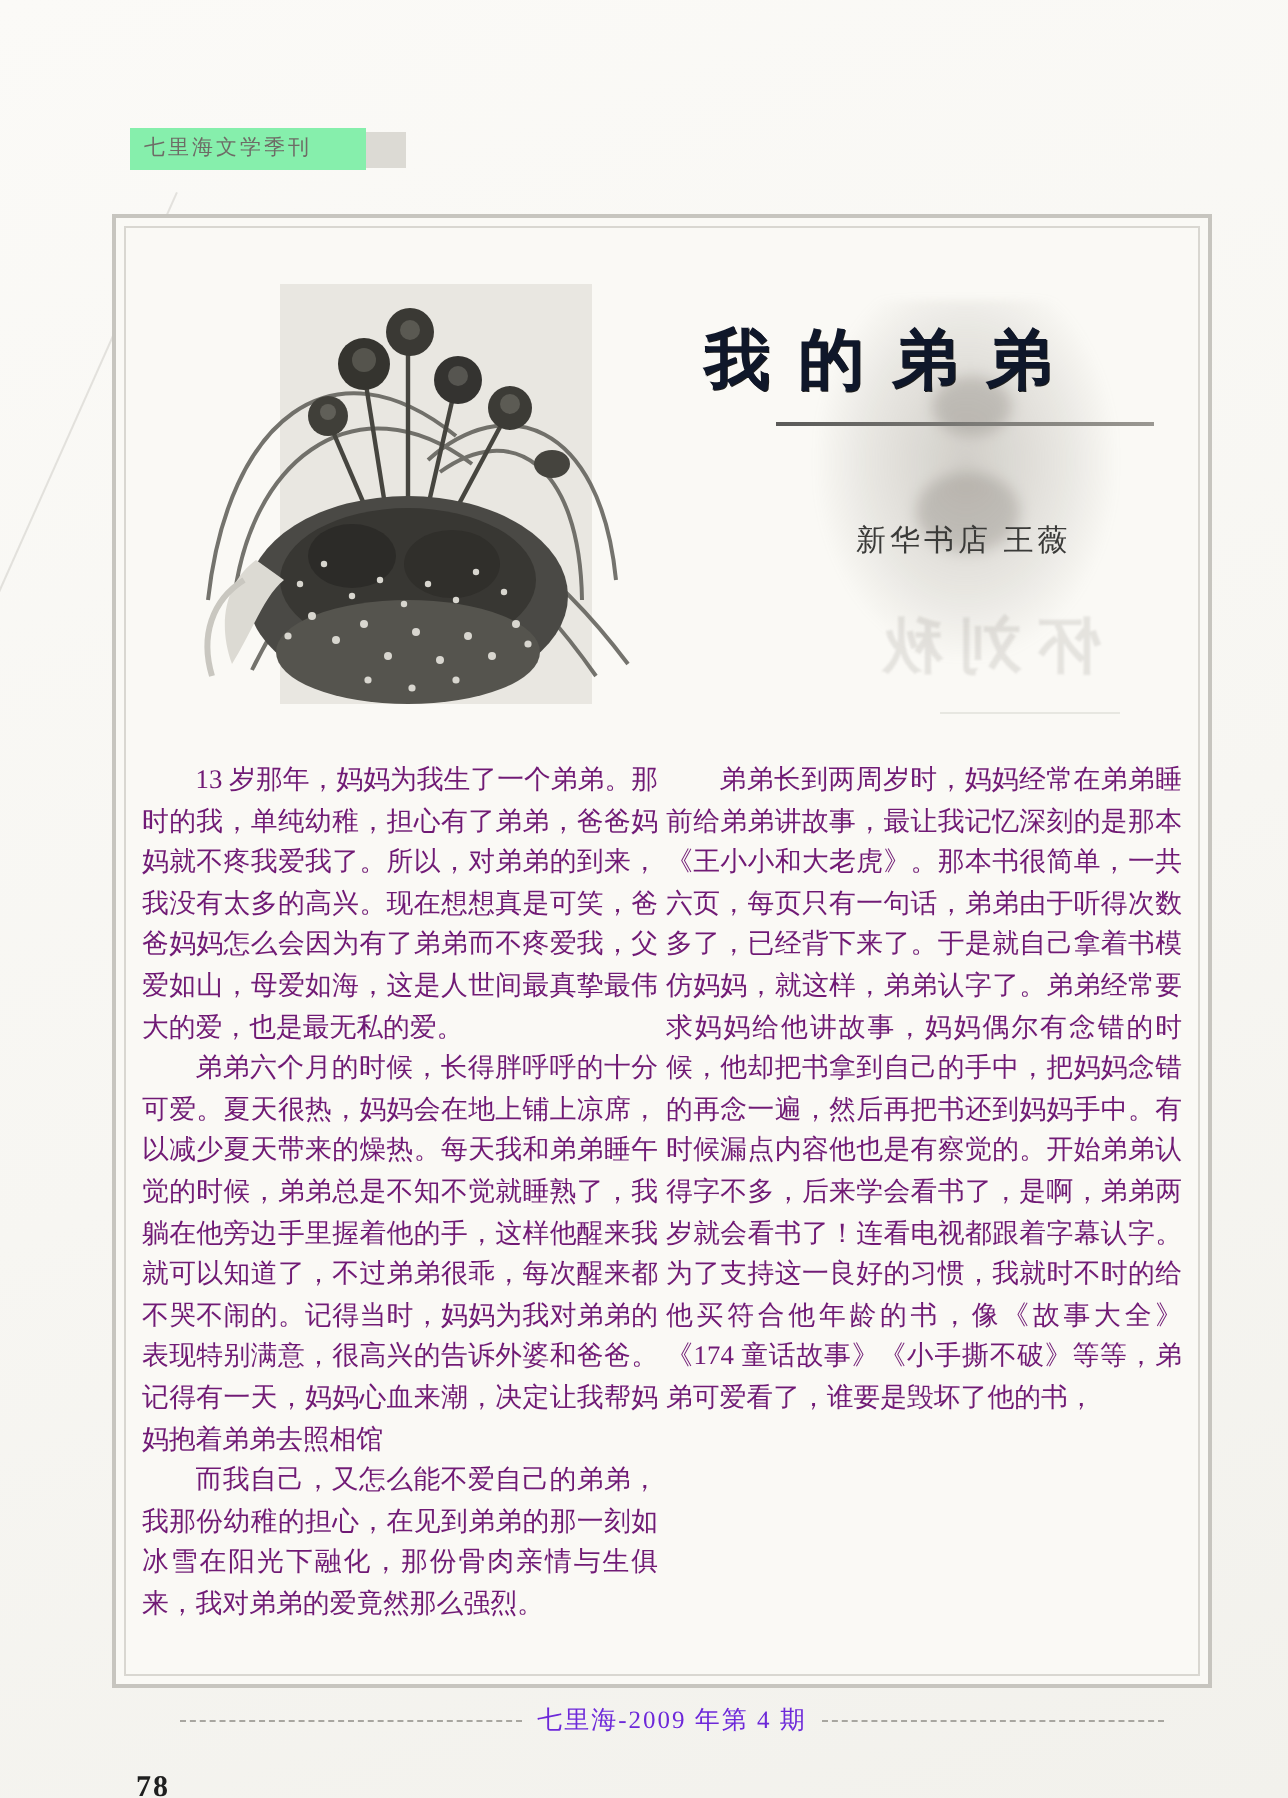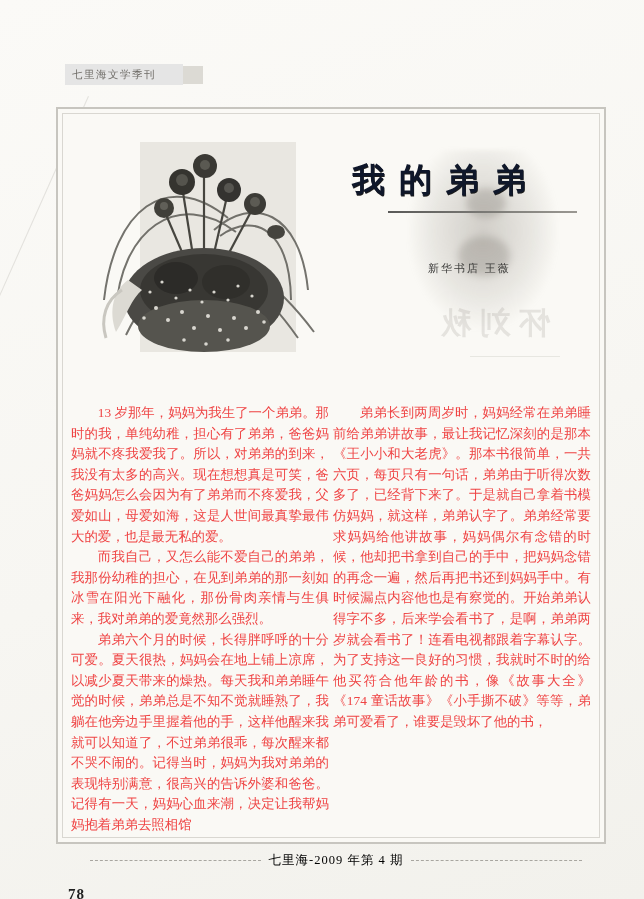--- a/index.html
+++ b/index.html
@@ -5,21 +5,21 @@
   html,body{margin:0;padding:0;}
   body{
     width:644px;height:899px;position:relative;overflow:hidden;
     background:linear-gradient(160deg,#fbfaf7 0%,#f7f6f2 55%,#f2f1ec 100%);
     font-family:"Liberation Serif","DejaVu Serif",serif;
     color:#262626;
   }
   
   .masthead{
     position:absolute;left:65px;top:64px;width:118px;height:21px;
-    background:#e5e5e5;color:#6e6b66;font-size:10.5px;line-height:21px;
+    background:#86efac;color:#6e6b66;font-size:10.5px;line-height:21px;
     letter-spacing:1.5px;padding-left:7px;box-sizing:border-box;
     font-family:"Liberation Sans","DejaVu Sans",sans-serif;
   }
   .masthead-tab{
     position:absolute;left:183px;top:66px;width:20px;height:18px;
     background:#dcdad4;
   }
   
   .frame-outer{
     position:absolute;left:56px;top:107px;width:550px;height:737px;
@@ -45,53 +45,53 @@
     position:absolute;left:352px;top:158px;width:240px;
     font-family:"Liberation Sans","DejaVu Sans",sans-serif;
     font-weight:900;font-size:33px;letter-spacing:14px;color:#0f172a;
     text-shadow:0.5px 0.5px 0 #1c1c1c;white-space:nowrap;
   }
   .title-rule{
     position:absolute;left:388px;top:211px;width:189px;height:2px;
     background:linear-gradient(to right,#5a5a58,#9a9892);
   }
   .byline{
-    position:absolute;left:428px;top:261px;font-size:11px;letter-spacing:2px;color:#3a3a38;
+    position:absolute;left:428px;top:261px;font-size:15px;letter-spacing:2px;color:#3a3a38;
   }
   
   .ghost-title{
     position:absolute;left:432px;top:303px;font-size:30px;font-weight:700;
     letter-spacing:9px;color:rgba(125,120,110,0.17);transform:scaleX(-1);
     font-family:"Liberation Sans","DejaVu Sans",sans-serif;white-space:nowrap;
     filter:blur(0.6px);
   }
   .ghost-rule{
     position:absolute;left:470px;top:356px;width:90px;height:1px;
     background:rgba(130,125,115,0.15);
   }
   
   .col{
-    position:absolute;top:403px;width:258px;
-    font-size:13.4px;line-height:20.6px;text-align:justify;color:#ef4444;
+    position:absolute;top:380px;width:258px;
+    font-size:13.4px;line-height:20.6px;text-align:justify;color:#701a75;
   }
   .col-left{left:71px;}
   .col-right{left:333px;}
   .col p{margin:0;text-indent:2em;}
   .col p.no-indent{text-indent:0;}
   
   .page-number{
     position:absolute;left:68px;top:846px;font-size:15px;font-weight:bold;
     color:#1f1f1f;letter-spacing:1px;margin-top:40px;
   }
   .footer-rule{
     position:absolute;left:90px;top:852px;width:492px;height:17px;
     display:flex;align-items:center;gap:8px;
   }
   .footer-rule .dash{flex:1;border-top:1px dashed #a8a6a0;height:0;}
-  .footer-text{font-size:12.5px;color:#000000;white-space:nowrap;letter-spacing:1px;}
+  .footer-text{font-size:12.5px;color:#6d28d9;white-space:nowrap;letter-spacing:1px;}
   
   .crease{
     position:absolute;left:88px;top:96px;width:1px;height:250px;
     background:rgba(160,155,148,0.25);transform:rotate(24deg);transform-origin:top left;
   }
 </style>
 </head>
 <body>
 
 <div class="crease"></div>
@@ -185,22 +185,22 @@
 
 <div class="article-title">我的弟弟</div>
 <div class="title-rule"></div>
 <div class="byline">新华书店 王薇</div>
 
 <div class="ghost-title">怀刘秋</div>
 <div class="ghost-rule"></div>
 
 <div class="col col-left">
   <p>13 岁那年，妈妈为我生了一个弟弟。那时的我，单纯幼稚，担心有了弟弟，爸爸妈妈就不疼我爱我了。所以，对弟弟的到来，我没有太多的高兴。现在想想真是可笑，爸爸妈妈怎么会因为有了弟弟而不疼爱我，父爱如山，母爱如海，这是人世间最真挚最伟大的爱，也是最无私的爱。</p>
+  <p>弟弟六个月的时候，长得胖呼呼的十分可爱。夏天很热，妈妈会在地上铺上凉席，以减少夏天带来的燥热。每天我和弟弟睡午觉的时候，弟弟总是不知不觉就睡熟了，我躺在他旁边手里握着他的手，这样他醒来我就可以知道了，不过弟弟很乖，每次醒来都不哭不闹的。记得当时，妈妈为我对弟弟的表现特别满意，很高兴的告诉外婆和爸爸。记得有一天，妈妈心血来潮，决定让我帮妈妈抱着弟弟去照相馆</p>
   <p>而我自己，又怎么能不爱自己的弟弟，我那份幼稚的担心，在见到弟弟的那一刻如冰雪在阳光下融化，那份骨肉亲情与生俱来，我对弟弟的爱竟然那么强烈。</p>
-  <p>弟弟六个月的时候，长得胖呼呼的十分可爱。夏天很热，妈妈会在地上铺上凉席，以减少夏天带来的燥热。每天我和弟弟睡午觉的时候，弟弟总是不知不觉就睡熟了，我躺在他旁边手里握着他的手，这样他醒来我就可以知道了，不过弟弟很乖，每次醒来都不哭不闹的。记得当时，妈妈为我对弟弟的表现特别满意，很高兴的告诉外婆和爸爸。记得有一天，妈妈心血来潮，决定让我帮妈妈抱着弟弟去照相馆</p>
 </div>
 
 <div class="col col-right">
   <p>弟弟长到两周岁时，妈妈经常在弟弟睡前给弟弟讲故事，最让我记忆深刻的是那本《王小小和大老虎》。那本书很简单，一共六页，每页只有一句话，弟弟由于听得次数多了，已经背下来了。于是就自己拿着书模仿妈妈，就这样，弟弟认字了。弟弟经常要求妈妈给他讲故事，妈妈偶尔有念错的时候，他却把书拿到自己的手中，把妈妈念错的再念一遍，然后再把书还到妈妈手中。有时候漏点内容他也是有察觉的。开始弟弟认得字不多，后来学会看书了，是啊，弟弟两岁就会看书了！连看电视都跟着字幕认字。为了支持这一良好的习惯，我就时不时的给他买符合他年龄的书，像《故事大全》《174 童话故事》《小手撕不破》等等，弟弟可爱看了，谁要是毁坏了他的书，</p>
 </div>
 
 <div class="page-number">78</div>
 
 <div class="footer-rule">
   <div class="dash"></div>

